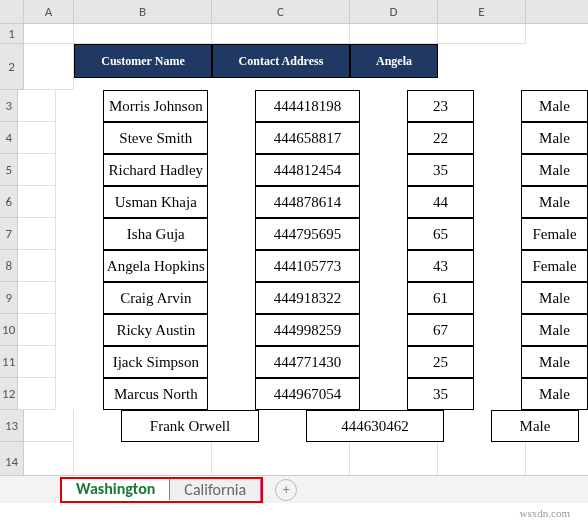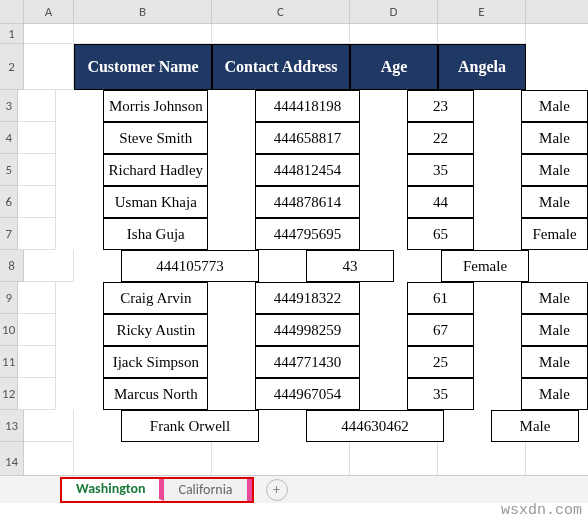--- a/index.html
+++ b/index.html
@@ -73,28 +73,28 @@
       align-items: center;
       justify-content: center;
       font-family: 'Times New Roman', serif;
       font-size: 15px;
       margin-left: 47px;
     }
     .hdr {
       background: #203864;
       color: #fff;
       font-weight: bold;
-      font-size: 16px;
+      font-size: 12px;
       border: 1px solid #000;
       text-align: center;
       display: flex;
       align-items: center;
       justify-content: center;
       font-family: 'Times New Roman', serif;
-      height: 46px;
+      height: 34px;
     }
     .hdr-row {
       display: flex;
       height: 46px;
     }
     .hdr-row .rh { line-height: 46px; height: 46px;}
     .row1 { height: 20px; }
     .row1 .rh { line-height: 20px; height: 20px;}
     .row1 .cellA { height: 20px; border-bottom: 1px solid #e0e0e0; }
     .gap { border-right: 1px solid #e0e0e0; border-bottom: 1px solid #e0e0e0;}
@@ -114,23 +114,23 @@
     .tabs-border {
       border: 2px solid #d00;
       display: flex;
       height: 26px;
       align-items: stretch;
     }
     .tab {
       padding: 0 14px;
       display: flex;
       align-items: center;
-      font-size: 14px;
+      font-size: 16px;
       color: #666;
-      border-right: 5px solid #ec4899;
+      border-right: 1px solid #ec4899;
       background: #f0f0f0;
       cursor: pointer;
     }
     .tab.active {
       background: #fff;
       color: #1a7a3a;
       font-weight: bold;
       border-bottom: 2px solid #fff;
     }
     .new-sheet {
@@ -142,24 +142,24 @@
       display: flex;
       align-items: center;
       justify-content: center;
       color: #888;
       font-size: 14px;
       cursor: pointer;
     }
     .watermark {
       position: absolute;
       bottom: 2px;
-      right: 6px;
-      font-size: 15px;
+      right: 18px;
+      font-size: 11px;
       color: #999;
-      font-family: Liberation Mono, monospace;
+      font-family: Liberation Serif, serif;
     }
     .big-gap {
       height: 40px;
       display: flex;
     }
     .big-gap .rh { height: 40px; line-height: 40px;}
   </style>
 </head>
 <body>
 
@@ -181,21 +181,20 @@
         <div class="gap colC"></div>
         <div class="gap colD"></div>
         <div class="gap colE"></div>
     </div>
 
     <div class="hdr-row">
       <div class="rh">2</div>
       <div class="cellA gap"></div>
       <div class="hdr colB">Customer Name</div>
       <div class="hdr colC">Contact Address</div>
-      <div class="hdr colD">Age</div>
       <div class="hdr colE">Angela</div>
     </div>
 
     <div id="data-rows">
         <div class="row">
     <div class="rh">3</div>
     <div class="cellA gap"></div>
     <div class="dt colB">Morris Johnson</div>
     <div class="dt colC">444418198</div>
     <div class="dt colD">23</div>
@@ -229,20 +228,21 @@
     <div class="rh">7</div>
     <div class="cellA gap"></div>
     <div class="dt colB">Isha Guja</div>
     <div class="dt colC">444795695</div>
     <div class="dt colD">65</div>
     <div class="dt colE">Female</div>
   </div>
         <div class="row">
     <div class="rh">8</div>
     <div class="cellA gap"></div>
+    <div class="dt colB">Angela Hopkins</div>
     <div class="dt colC">444105773</div>
     <div class="dt colD">43</div>
     <div class="dt colE">Female</div>
   </div>
         <div class="row">
     <div class="rh">9</div>
     <div class="cellA gap"></div>
     <div class="dt colB">Craig Arvin</div>
     <div class="dt colC">444918322</div>
     <div class="dt colD">61</div>

